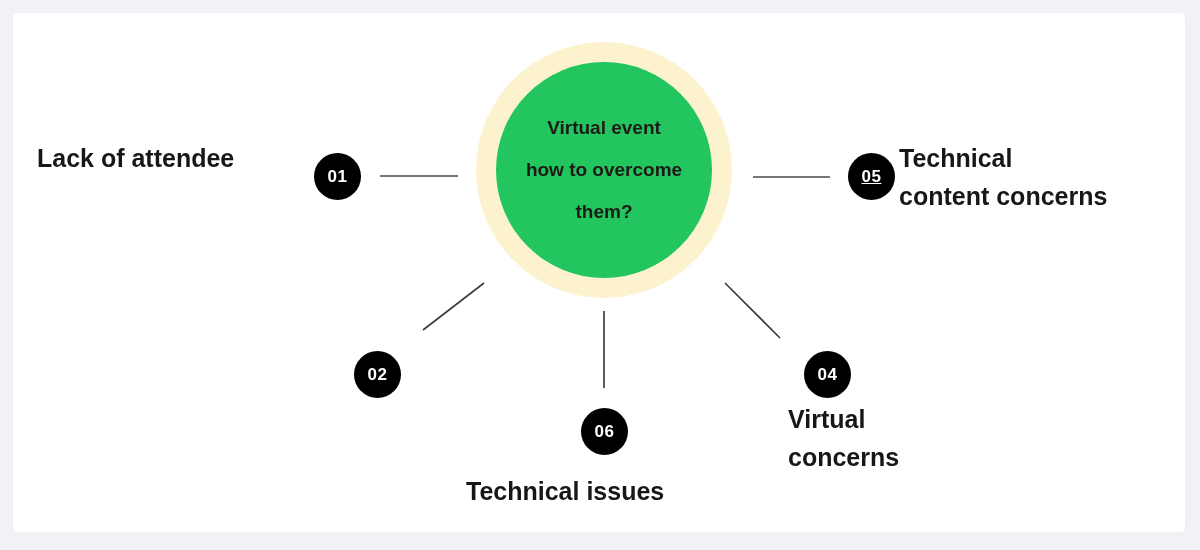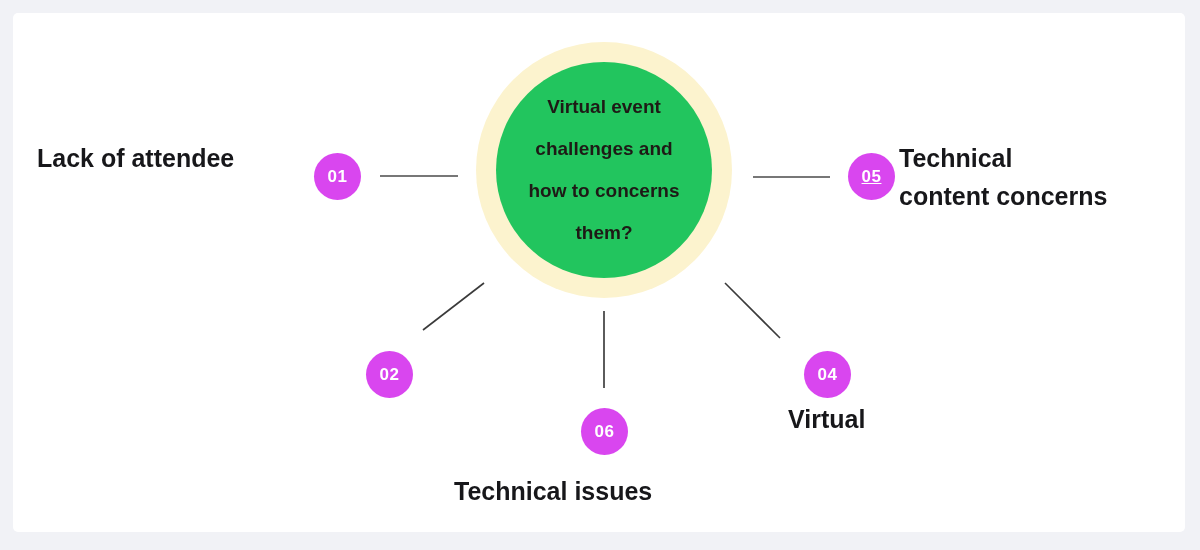--- a/index.html
+++ b/index.html
@@ -40,84 +40,84 @@
     font-size: 19px; font-weight: 700;
     line-height: 30px;
     color: #1E1A16;
     white-space: nowrap;
     text-align: center;
   }
   .badge {
     position: absolute;
     width: 47px; height: 47px;
     border-radius: 50%;
-    background: #d946ef;
+    background: #000000;
     color: #FFFFFF;
     font-size: 17px; font-weight: 700;
     display: flex; align-items: center; justify-content: center;
     letter-spacing: 0.5px;
   }
   .label {
     position: absolute;
     color: #17171A;
     font-size: 25px; font-weight: 700;
     line-height: 38px;
   }
   .label .line { white-space: nowrap; }
   
   .badge-01 { left: 314px; top: 153px; }
-  .badge-02 { left: 366px; top: 351px; }
+  .badge-02 { left: 354px; top: 351px; }
   .badge-03 { left: 581px; top: 408px; }
   .badge-04 { left: 804px; top: 351px; }
   .badge-05 { left: 848px; top: 153px; text-decoration: underline; }
   
   .label-01 { left: 37px;  top: 139px; width: 270px; }
   .label-02 { left: 32px;  top: 401px; width: 330px; }
-  .label-03 { left: 454px; top: 472px; width: 270px; }
+  .label-03 { left: 466px; top: 472px; width: 270px; }
   .label-04 { left: 788px; top: 400px; width: 270px; }
   .label-05 { left: 899px; top: 139px; width: 270px; }
 </style>
 </head>
 <body>
 
 <div class="stage">
   <div class="card"></div>
 
   <svg class="connectors" width="1200" height="550" viewBox="0 0 1200 550">
     <line x1="380" y1="176" x2="458" y2="176" stroke="#4A4A4A" stroke-width="1.6"></line>
     <line x1="484" y1="283" x2="423" y2="330" stroke="#3A3A3A" stroke-width="1.6"></line>
     <line x1="604" y1="311" x2="604" y2="388" stroke="#4A4A4A" stroke-width="1.8"></line>
     <line x1="725" y1="283" x2="780" y2="338" stroke="#3A3A3A" stroke-width="1.6"></line>
     <line x1="753" y1="177" x2="830" y2="177" stroke="#4A4A4A" stroke-width="1.6"></line>
   </svg>
 
   <div class="halo">
     <div class="hub">
       <div class="hub-line">Virtual event</div>
-      <div class="hub-line">challenges and</div>
-      <div class="hub-line">how to concerns</div>
+      <div class="hub-line">how to overcome</div>
       <div class="hub-line">them?</div>
     </div>
   </div>
 
   <div class="badge badge-01">01</div>
   <div class="label label-01">
     <div class="line">Lack of attendee</div>
   </div>
 
   <div class="badge badge-02">02</div>
 
   <div class="badge badge-03">06</div>
   <div class="label label-03">
     <div class="line">Technical issues</div>
   </div>
 
   <div class="badge badge-04">04</div>
   <div class="label label-04">
     <div class="line">Virtual</div>
+    <div class="line">concerns</div>
   </div>
 
   <div class="badge badge-05">05</div>
   <div class="label label-05">
     <div class="line">Technical</div>
     <div class="line">content concerns</div>
   </div>
 </div>
 
 </body></html>

